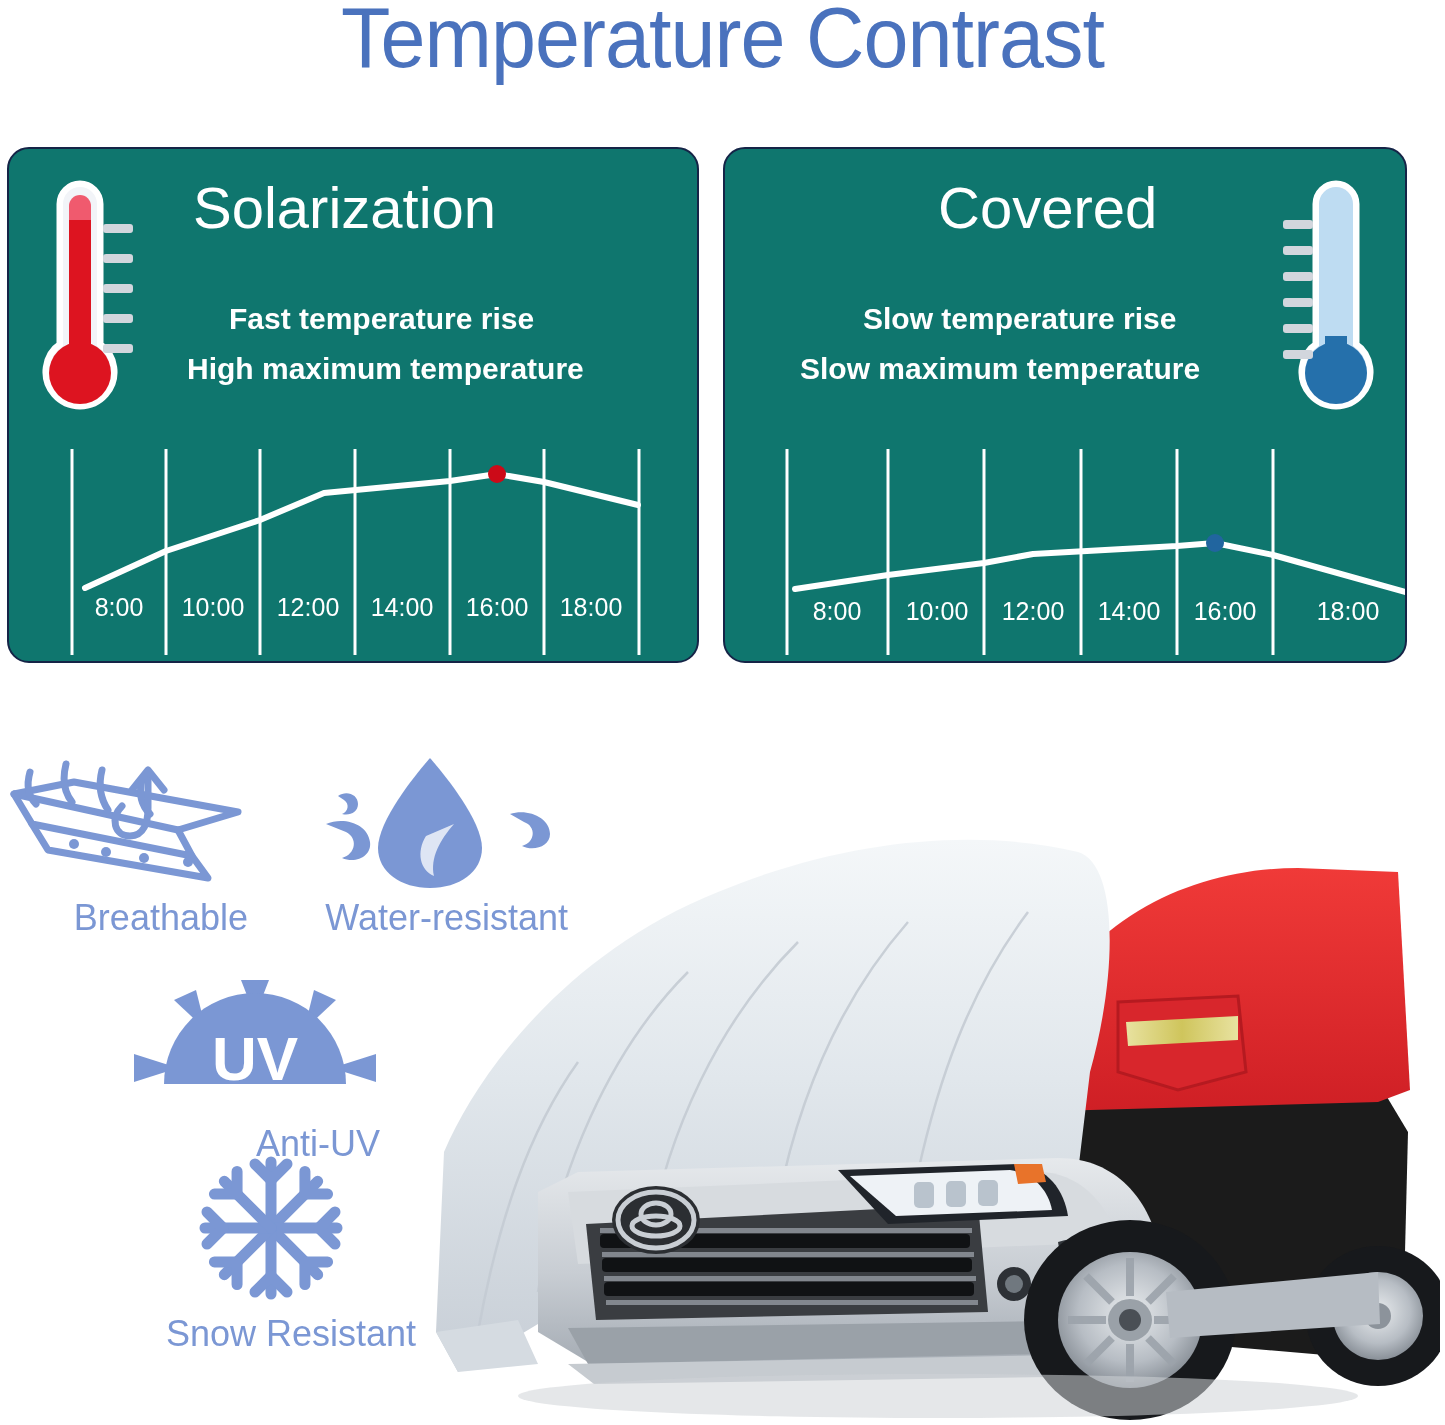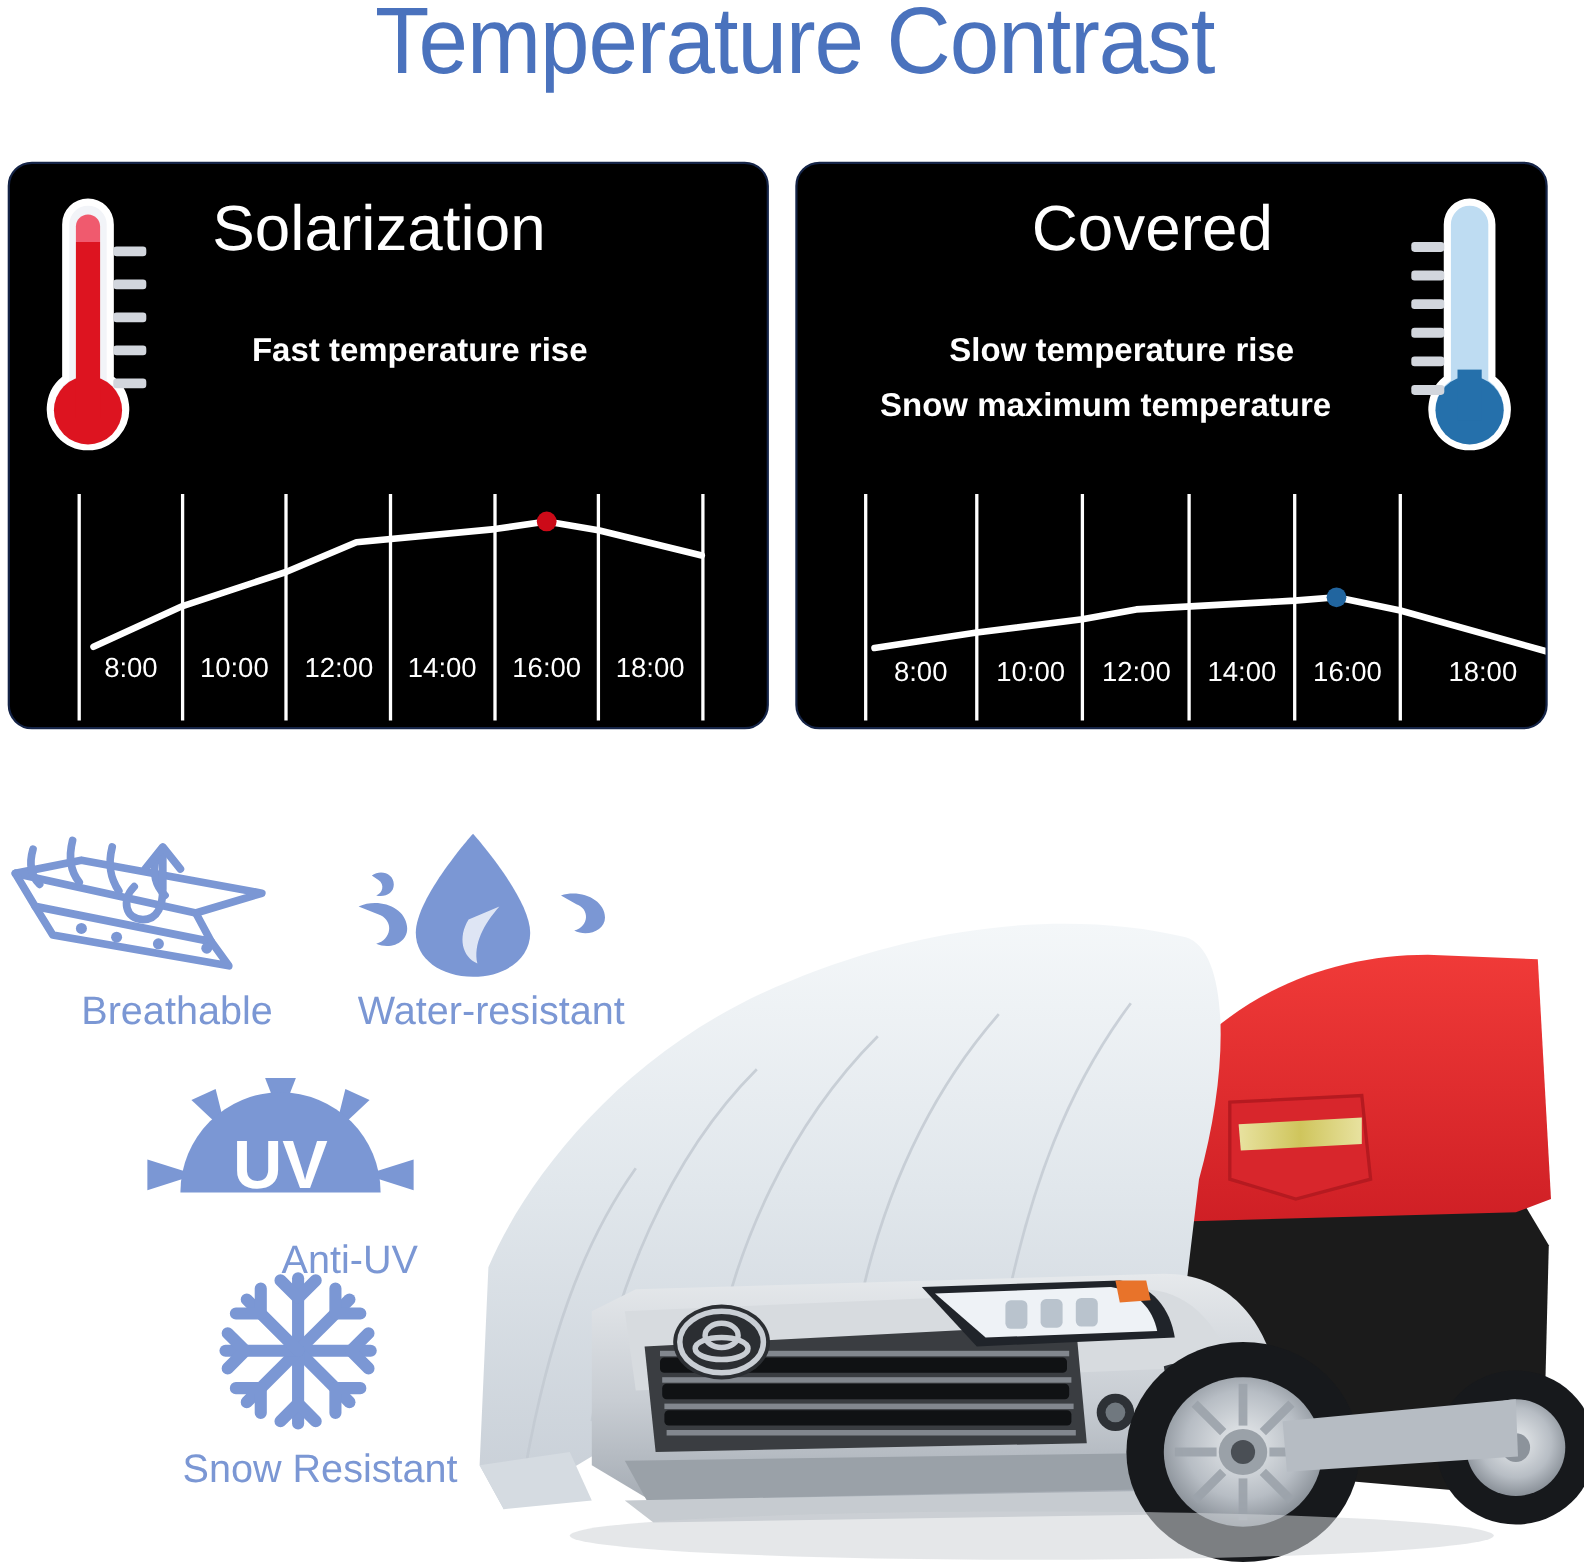--- a/index.html
+++ b/index.html
@@ -30,21 +30,21 @@
     transform: scaleX(0.94);
     transform-origin: center top;
     white-space: nowrap;
   }
 
   
   .panel {
     position: absolute;
     top: 147px;
     height: 516px;
-    background: #000000;
+    background: #0f766e;
     border: 2.5px solid #152447;
     border-radius: 22px;
     box-sizing: border-box;
     overflow: hidden;
   }
   #panel-solarization { left: 7px;  width: 692px; }
   #panel-covered      { left: 723px; width: 684px; }
 
   .panel-heading {
     position: absolute;
@@ -152,20 +152,21 @@
         <rect x="72" y="78" width="30" height="9" rx="3"></rect>
         <rect x="72" y="108" width="30" height="9" rx="3"></rect>
         <rect x="72" y="138" width="30" height="9" rx="3"></rect>
         <rect x="72" y="168" width="30" height="9" rx="3"></rect>
       </g>
     </svg>
   </div>
 
   <div class="panel-heading" id="heading-solarization">Solarization</div>
   <div class="panel-sub" id="sub-solar-1">Fast temperature rise</div>
+  <div class="panel-sub" id="sub-solar-2">High maximum temperature</div>
 
   <div class="chart">
     <svg viewBox="0 0 692 222" width="692" height="222" preserveAspectRatio="none">
       <g stroke="#ffffff" stroke-width="3">
         <line x1="63" y1="8" x2="63" y2="214"></line>
         <line x1="157" y1="8" x2="157" y2="214"></line>
         <line x1="251" y1="8" x2="251" y2="214"></line>
         <line x1="346" y1="8" x2="346" y2="214"></line>
         <line x1="441" y1="8" x2="441" y2="214"></line>
         <line x1="535" y1="8" x2="535" y2="214"></line>
@@ -200,21 +201,21 @@
         <rect x="2" y="96" width="30" height="9" rx="3"></rect>
         <rect x="2" y="122" width="30" height="9" rx="3"></rect>
         <rect x="2" y="148" width="30" height="9" rx="3"></rect>
         <rect x="2" y="174" width="30" height="9" rx="3"></rect>
       </g>
     </svg>
   </div>
 
   <div class="panel-heading" id="heading-covered">Covered</div>
   <div class="panel-sub" id="sub-cover-1">Slow temperature rise</div>
-  <div class="panel-sub" id="sub-cover-2">Snow maximum temperature</div>
+  <div class="panel-sub" id="sub-cover-2">Slow maximum temperature</div>
 
   <div class="chart">
     <svg viewBox="0 0 684 222" width="684" height="222" preserveAspectRatio="none">
       <g stroke="#ffffff" stroke-width="3">
         <line x1="62" y1="8" x2="62" y2="214"></line>
         <line x1="163" y1="8" x2="163" y2="214"></line>
         <line x1="259" y1="8" x2="259" y2="214"></line>
         <line x1="356" y1="8" x2="356" y2="214"></line>
         <line x1="452" y1="8" x2="452" y2="214"></line>
         <line x1="548" y1="8" x2="548" y2="214"></line>

